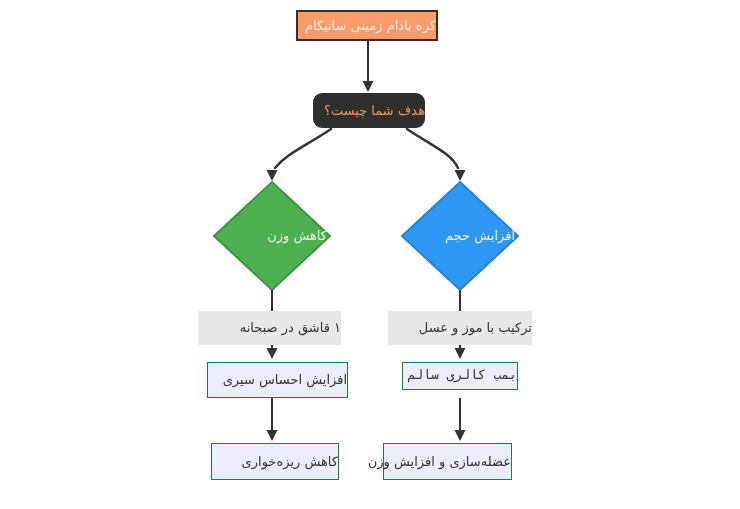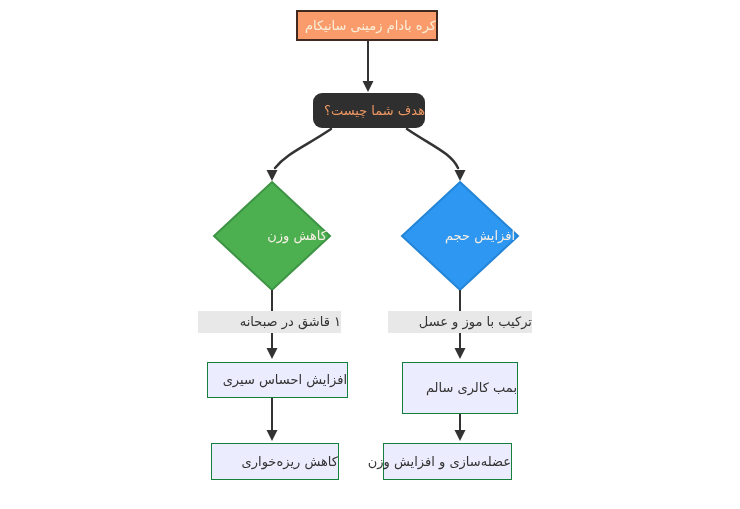--- a/index.html
+++ b/index.html
@@ -49,32 +49,32 @@
   .decision-label {
     color: #F6EFE4;
     width: 110px; height: 24px;
     background: transparent;
   }
   .decision-label.left  { left: 217px; top: 224px; }
   .decision-label.right { left: 405px; top: 224px; }
   .edge-label {
     background: #E8E8E8;
     color: #333333;
-    height: 22px;
+    height: 34px;
     font-size: 13px;
   }
   .edge-label.left  { left: 198px; top: 311px; width: 143px; }
   .edge-label.right { left: 388px; top: 311px; width: 144px; }
   .result-node {
     background: #ECECFF;
     border: 1px solid #15803d;
     color: #333333;
   }
   .result-node.left1  { left: 207px; top: 362px; width: 141px; height: 36px; }
-  .result-node.right1 { left: 402px; top: 362px; width: 116px; height: 52px; }
+  .result-node.right1 { left: 402px; top: 362px; width: 116px; height: 28px; font-family: Liberation Mono, monospace; }
   .result-node.left2  { left: 211px; top: 443px; width: 128px; height: 37px; }
   .result-node.right2 { left: 383px; top: 443px; width: 129px; height: 37px; }
 </style>
 </head>
 <body>
 
 <div class="canvas">
 
   <svg class="connector-layer" width="740" height="509" viewBox="0 0 740 509" xmlns="http://www.w3.org/2000/svg">
 

